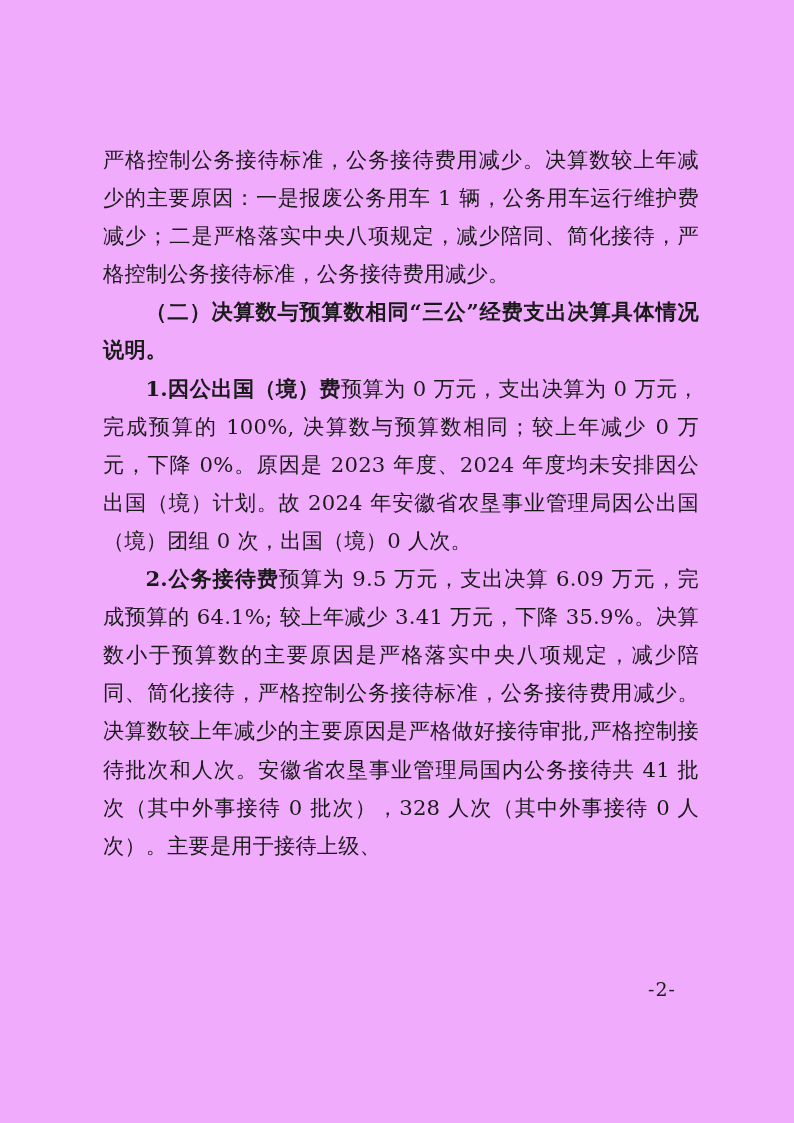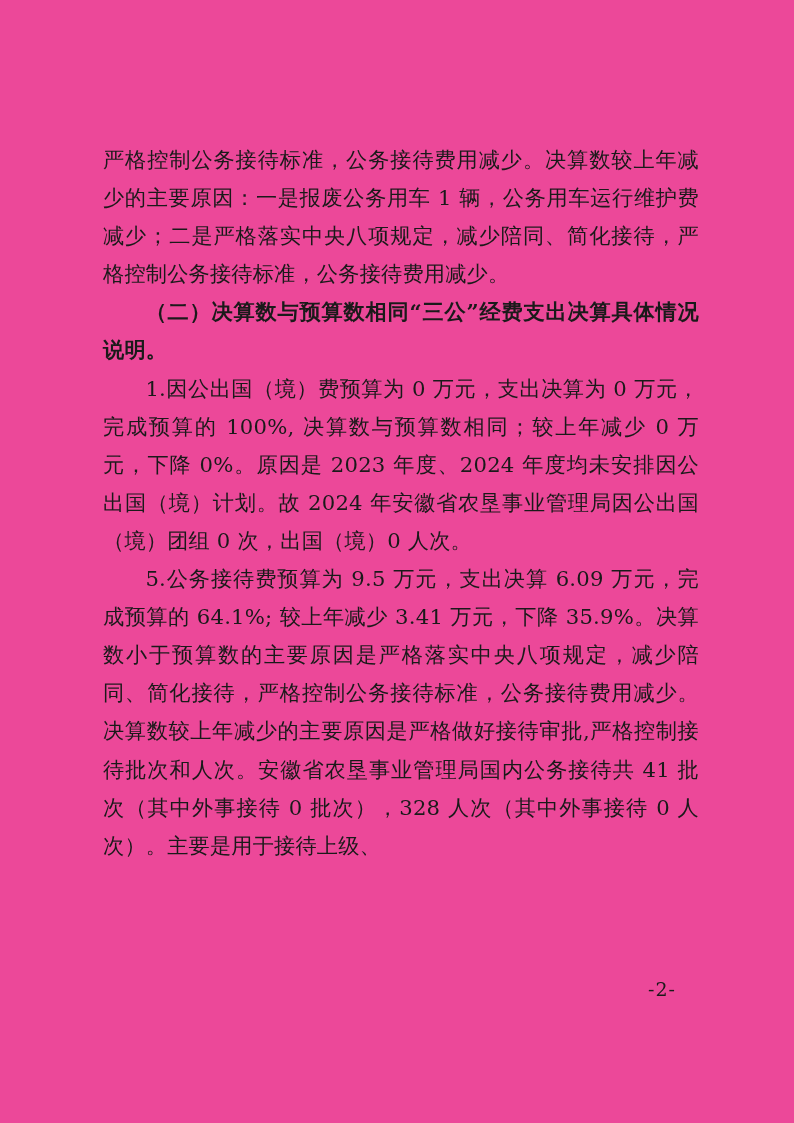--- a/index.html
+++ b/index.html
@@ -4,21 +4,21 @@
 <style>
   html, body {
     margin: 0;
     padding: 0;
     background: #ffffff;
   }
   .page {
     position: relative;
     width: 794px;
     height: 1123px;
-    background: #ec4899;
+    background: #f0abfc;
     overflow: hidden;
     font-family: "DejaVu Serif", serif;
     color: #1a1a1a;
   }
   .doc-body {
     position: absolute;
     left: 103px;
     top: 141px;
     width: 596px;
   }
@@ -32,36 +32,36 @@
     letter-spacing: 0.2px;
     word-break: break-all;
   }
   .para.indent {
     text-indent: 2em;
   }
   .para.bold {
     font-weight: bold;
   }
   .para .lead {
-    font-weight: normal;
+    font-weight: bold;
   }
   .page-number {
     position: absolute;
     left: 648px;
     top: 977px;
     font-size: 19px;
     line-height: 24px;
     color: #1a1a1a;
     letter-spacing: 1px;
   }
 </style>
 </head>
 <body>
 
 <div class="page">
   <div class="doc-body">
       <p class="para">严格控制公务接待标准，公务接待费用减少。决算数较上年减少的主要原因：一是报废公务用车 1 辆，公务用车运行维护费减少；二是严格落实中央八项规定，减少陪同、简化接待，严格控制公务接待标准，公务接待费用减少。</p>
       <p class="para indent bold">（二）决算数与预算数相同“三公”经费支出决算具体情况说明。</p>
       <p class="para indent"><span class="lead">1.因公出国（境）费</span>预算为 0 万元，支出决算为 0 万元，完成预算的 100%, 决算数与预算数相同；较上年减少 0 万元，下降 0%。原因是 2023 年度、2024 年度均未安排因公出国（境）计划。故 2024 年安徽省农垦事业管理局因公出国（境）团组 0 次，出国（境）0 人次。</p>
-      <p class="para indent"><span class="lead">5.公务接待费</span>预算为 9.5 万元，支出决算 6.09 万元，完成预算的 64.1%; 较上年减少 3.41 万元，下降 35.9%。决算数小于预算数的主要原因是严格落实中央八项规定，减少陪同、简化接待，严格控制公务接待标准，公务接待费用减少。决算数较上年减少的主要原因是严格做好接待审批,严格控制接待批次和人次。安徽省农垦事业管理局国内公务接待共 41 批次（其中外事接待 0 批次），328 人次（其中外事接待 0 人次）。主要是用于接待上级、</p>
+      <p class="para indent"><span class="lead">2.公务接待费</span>预算为 9.5 万元，支出决算 6.09 万元，完成预算的 64.1%; 较上年减少 3.41 万元，下降 35.9%。决算数小于预算数的主要原因是严格落实中央八项规定，减少陪同、简化接待，严格控制公务接待标准，公务接待费用减少。决算数较上年减少的主要原因是严格做好接待审批,严格控制接待批次和人次。安徽省农垦事业管理局国内公务接待共 41 批次（其中外事接待 0 批次），328 人次（其中外事接待 0 人次）。主要是用于接待上级、</p>
     </div>
   <div class="page-number">-2-</div>
 </div>
 
 </body></html>

